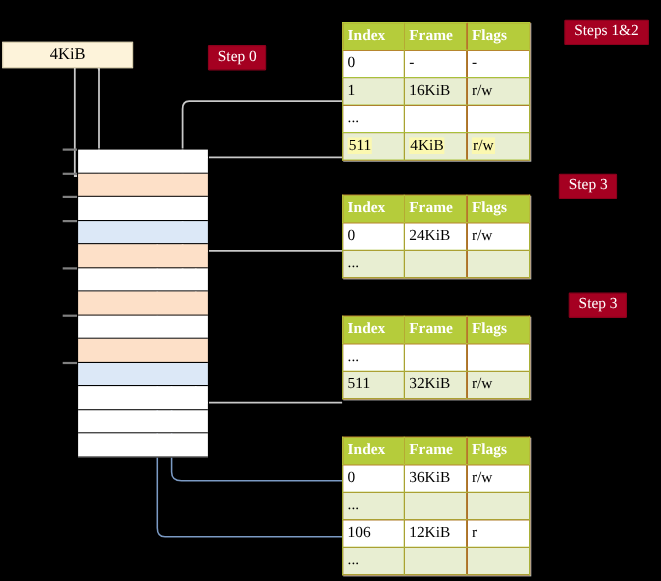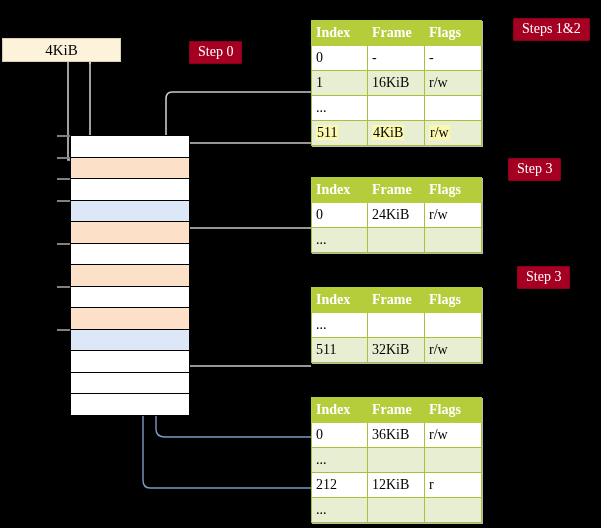--- a/index.html
+++ b/index.html
@@ -301,21 +301,21 @@
           <td class="cidx">0</td>
           <td class="cfrm">36KiB</td>
           <td class="cflg">r/w</td>
         </tr>
         <tr class="alt">
           <td class="cidx">...</td>
           <td class="cfrm"></td>
           <td class="cflg"></td>
         </tr>
         <tr class="plain">
-          <td class="cidx">212</td>
+          <td class="cidx">106</td>
           <td class="cfrm">12KiB</td>
           <td class="cflg">r</td>
         </tr>
         <tr class="alt">
           <td class="cidx">...</td>
           <td class="cfrm"></td>
           <td class="cflg"></td>
         </tr>
       </tbody>
     </table>

